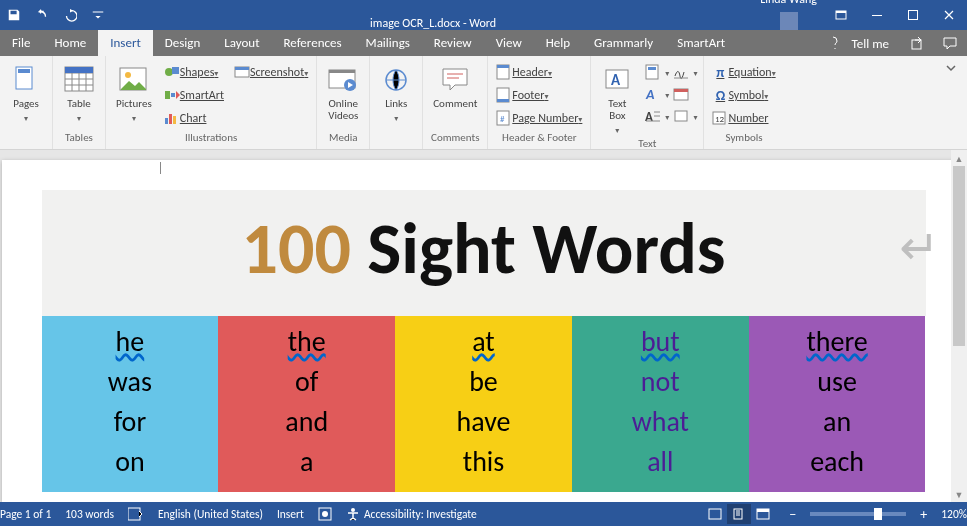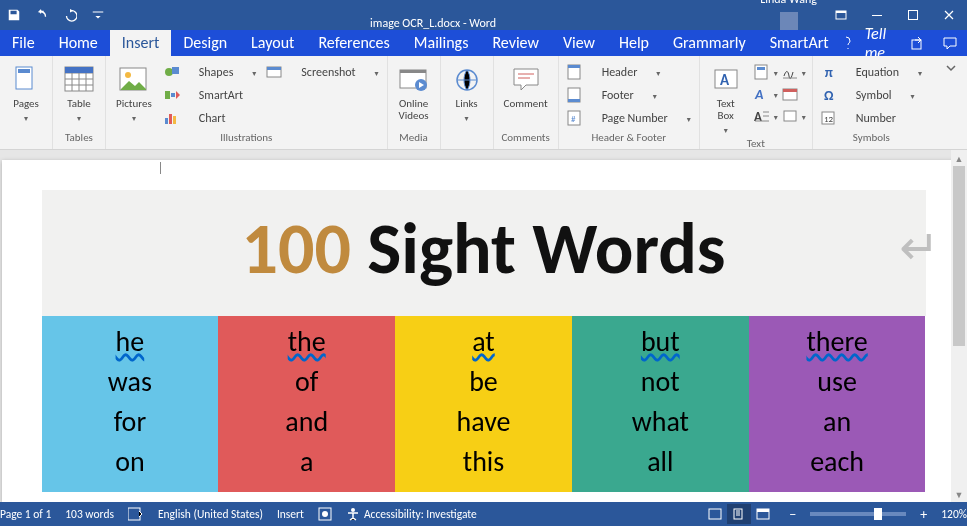--- a/index.html
+++ b/index.html
@@ -8,54 +8,54 @@
 .tb-left { display:flex; align-items:center; }
 .tb-btn { width:28px; height:30px; display:flex; align-items:center; justify-content:center; }
 .tb-btn svg { width:14px; height:14px; }
 .tb-title { flex:1; text-align:center; font-size:12px; }
 .tb-user { display:flex; align-items:center; padding:0 6px; gap:6px;flex-direction:column; }
 .avatar { width:18px; height:18px; background:#6c87b8; }
 .tb-right { display:flex; }
 .winbtn { width:36px; height:30px; display:flex; align-items:center; justify-content:center; }
 .winbtn svg { width:12px; height:12px; }
 
-.menubar { height:26px; background:#1d4ed8; display:flex; align-items:center; font-size:16px; }
+.menubar { height:26px; background:#737373; display:flex; align-items:center; font-size:13px; }
 .menu-item { padding:0 12px; height:26px; line-height:26px; color:#fff; cursor:pointer; }
 .menu-item.active { background:#f3f3f3; color:#2b579a; }
 .menu-spacer { flex:1; }
-.menu-right { display:flex; align-items:center; gap:10px; padding-right:10px; color:#fff;font-style:italic; }
+.menu-right { display:flex; align-items:center; gap:10px; padding-right:10px; color:#fff; }
 .menu-right svg { width:14px; height:14px; }
 
 .ribbon { background:#f3f3f3; border-bottom:1px solid #d4d4d4; display:flex; height:94px; font-size:11px; color:#444; }
 .ribbon-group { display:flex; flex-direction:column; border-right:1px solid #e1e1e1; padding:2px 6px 0 6px; }
 .rg-body { flex:1; display:flex; align-items:flex-start; gap:6px; padding-top:4px; }
 .rg-label { text-align:center; font-size:11px; color:#666; height:18px; line-height:14px; }
 .big-btn { display:flex; flex-direction:column; align-items:center; gap:2px; padding:2px 4px; cursor:pointer; min-width:40px; }
 .big-btn .ic { width:32px; height:32px; display:flex; align-items:center; justify-content:center; }
 .big-btn .lbl { font-size:11px; text-align:center; line-height:12px; }
 .drop { font-size:8px; color:#666; margin-top:1px; }
 .col { display:flex; flex-direction:column; gap:3px; }
-.row-item { display:flex; align-items:center; gap:19px; font-size:12px; cursor:pointer; height:20px; padding:0 2px; }
+.row-item { display:flex; align-items:center; gap:0; font-size:12px; cursor:pointer; height:20px; padding:0 2px;text-decoration:underline; }
 .row-item .ric { width:16px; height:16px; display:flex; align-items:center; justify-content:center; }
 .icon-row { display:flex; gap:2px; }
 .ibtn { width:20px; height:20px; display:flex; align-items:center; justify-content:center; cursor:pointer; }
 .collapse { margin-left:auto; padding:6px 10px 0 0; color:#666; cursor:pointer; }
 
 .doc-area { flex:1; background:#e6e6e6; overflow:hidden; position:relative; display:flex; justify-content:center; padding-top:10px; }
 .page { width:964px; background:#fff; box-shadow:0 1px 4px rgba(0,0,0,.25); padding:30px 0 0 0; position:relative; }
 .cursor-mark { position:absolute; left:158px; top:2px; width:1px; height:12px; background:#888; }
 .doc-title { text-align:center; font-size:72px; font-weight:700; font-family:Arial,sans-serif; padding:14px 0 24px 0; position:relative; background:#f1f1f0; margin:0 40px; }
 .doc-title .num { color:#c08a3e; }
 .doc-title .rest { color:#111; }
 .para-mark { color:#bfbfbf; font-size:48px; font-weight:400; position:absolute; right:-14px; top:28px; }
 .table5 { display:flex; margin:0 40px; font-family:Arial,sans-serif; font-size:28px; }
 .colcell { flex:1; text-align:center; padding:6px 0 10px 0; }
 .colcell div { padding:2px 0; border-bottom:1px dotted rgba(0,0,0,0); }
 .colcell .hd { text-decoration:underline; text-decoration-style:wavy; text-decoration-color:#0066cc; }
-.c1{background:#e05a5a;} .c2{background:#66c5e8;} .c3{background:#f7cf15;} .c4{background:#3aa88f;color:#000000;} .c5{background:#9b59b6;}
+.c1{background:#e05a5a;} .c2{background:#66c5e8;} .c3{background:#f7cf15;} .c4{background:#3aa88f;color:#4c1d95;} .c5{background:#9b59b6;}
 .doc-scrollbar { position:absolute; right:0; top:0; bottom:0; width:16px; background:#f0f0f0; display:flex; flex-direction:column; }
 .sb-arrow { height:16px; background:#f0f0f0; display:flex; align-items:center; justify-content:center; color:#888; font-size:9px; }
 .sb-track { flex:1; background:#f0f0f0; position:relative; }
 .sb-thumb { position:absolute; left:2px; right:2px; top:0; height:180px; background:#c8c8c8; }
 
 .statusbar { height:24px; background:#2b579a; color:#fff; display:flex; align-items:center; font-size:11.5px; padding:0 0; gap:14px; }
 .sb-item { display:flex; align-items:center; gap:4px; white-space:nowrap; }
 .sb-spacer { flex:1; }
 .sb-views { display:flex; gap:0; }
 .sb-views .v { width:24px; height:20px; display:flex; align-items:center; justify-content:center; }

